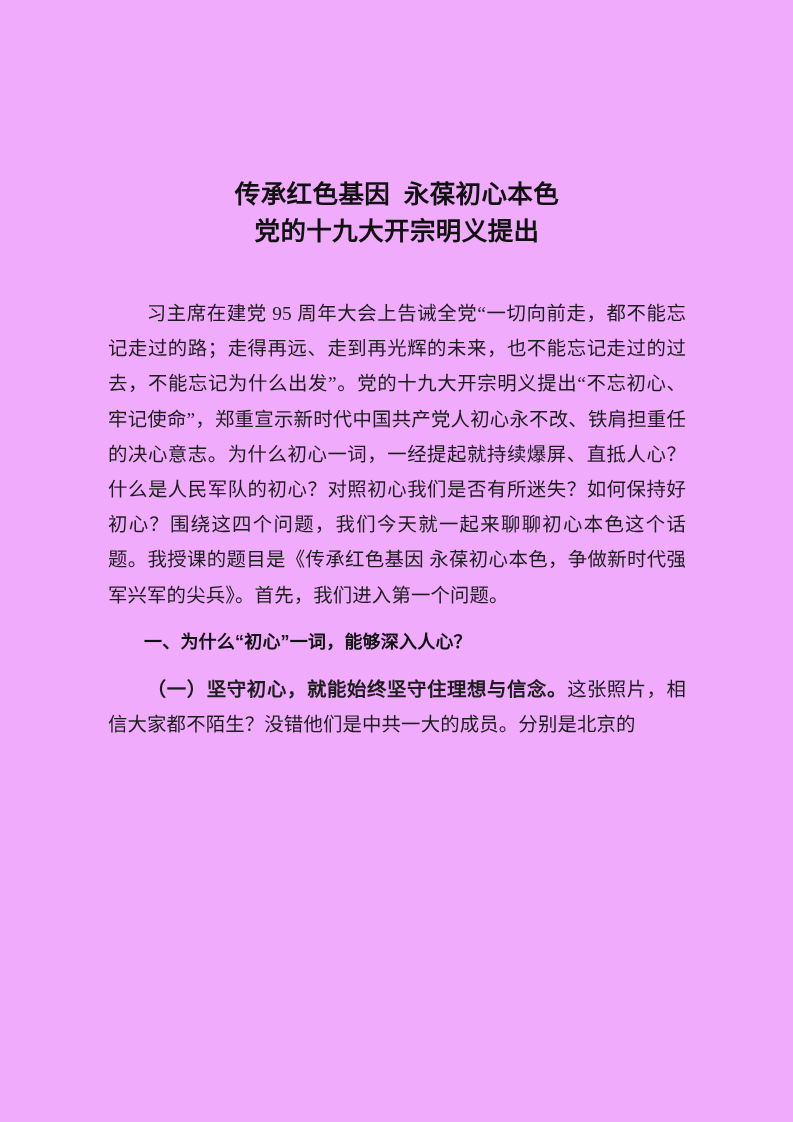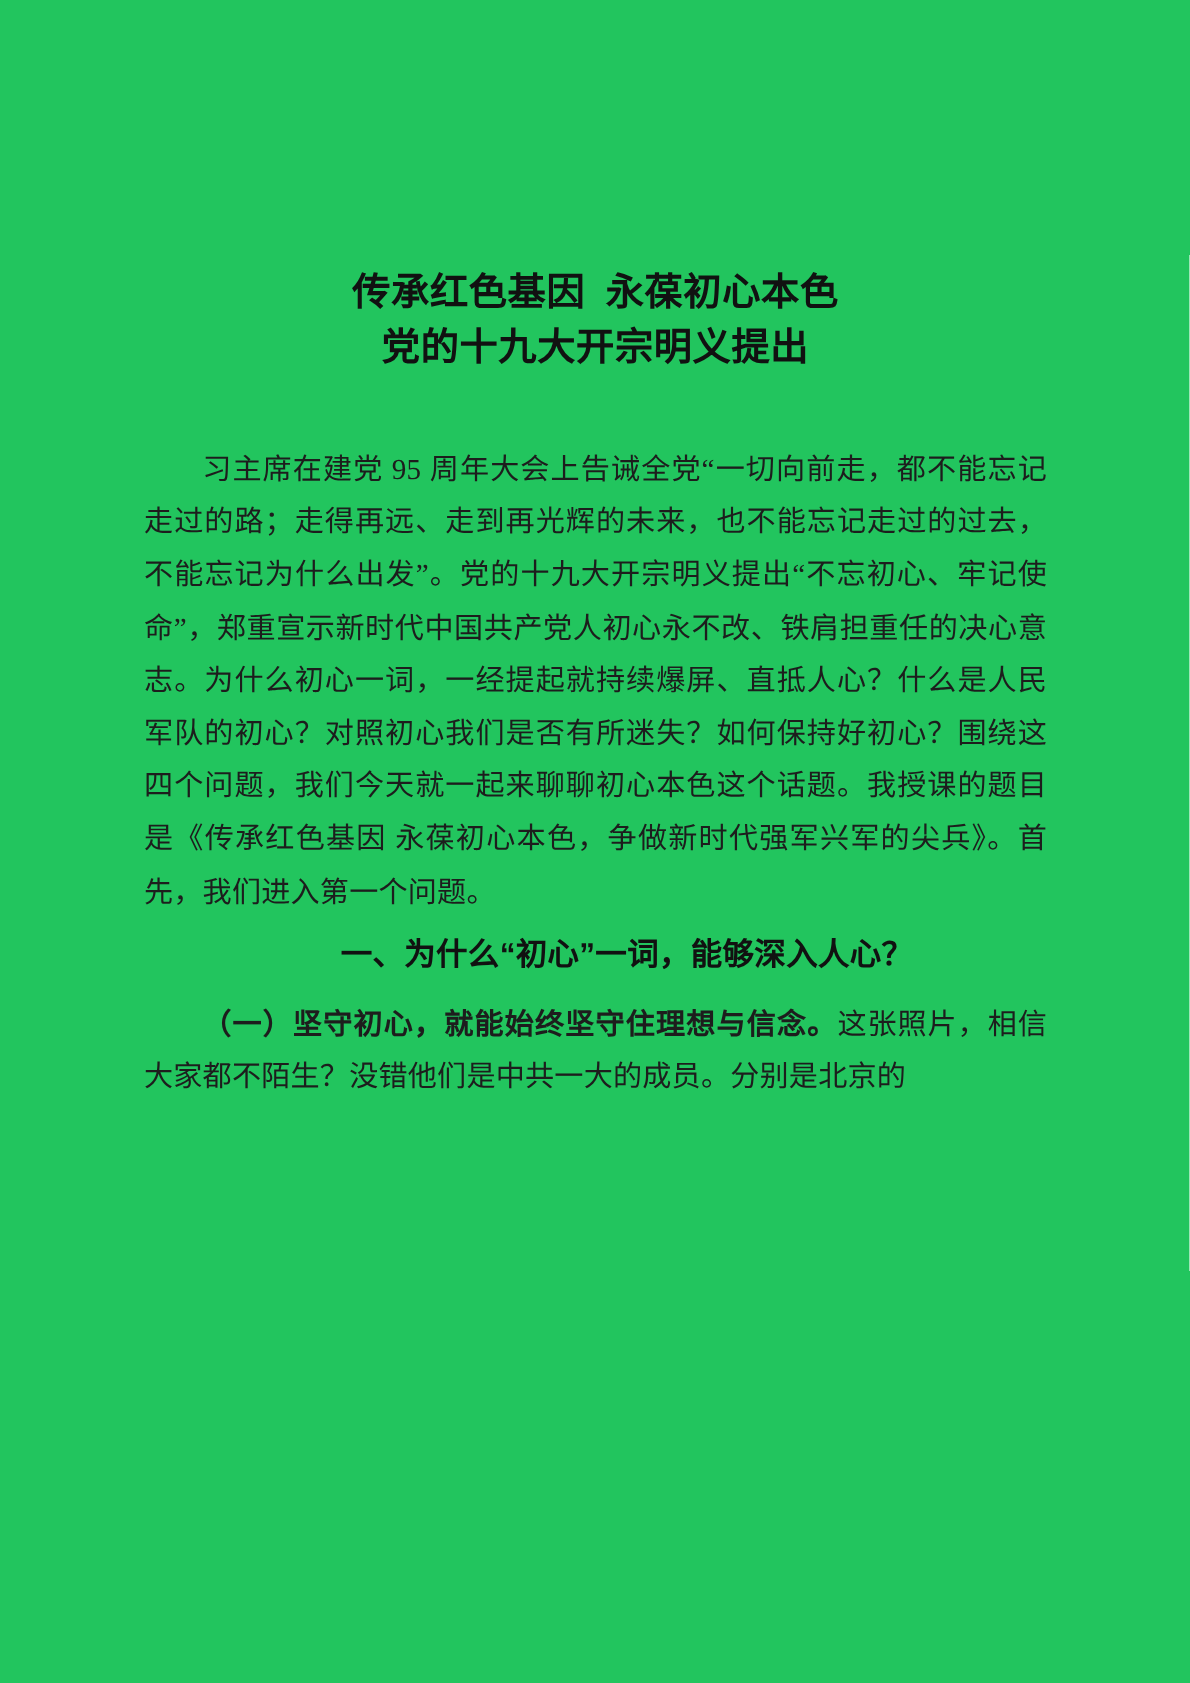--- a/index.html
+++ b/index.html
@@ -17,21 +17,21 @@
     color: #1a1a1a;
     -webkit-font-smoothing: antialiased;
   }
 
   .page {
     position: absolute;
     left: 0;
     top: 0;
     width: 793px;
     height: 1122px;
-    background: #22c55e;
+    background: #f0abfc;
     box-sizing: border-box;
   }
 
   .content {
     position: absolute;
     left: 96px;
     top: 0;
     width: 602px;
   }
 
@@ -48,44 +48,44 @@
     letter-spacing: 0.4px;
     color: #111111;
   }
   .doc-title .title-line {
     display: block;
     white-space: pre;
   }
 
   
   .para {
-    margin: 0;
+    margin: 12px;
     font-family: "Liberation Serif", "DejaVu Serif", serif;
     font-size: 19.4px;
     line-height: 35.2px;
     text-align: justify;
     text-justify: inter-ideograph;
     text-indent: 2em;
     color: #1d1d1d;
     letter-spacing: 0.15px;
   }
   .para--first {
     margin-top: 46px;
   }
 
   
   .section-heading {
     margin: 12px;
     margin-top: 6px;
     font-family: "Liberation Sans", "DejaVu Sans", sans-serif;
     font-weight: 700;
-    font-size: 21px;
+    font-size: 18px;
     line-height: 35.2px;
     text-indent: 2em;
-    text-align: center;
+    text-align: left;
     letter-spacing: 0.2px;
     color: #111111;
   }
 
   
   .lead-in {
     font-weight: 700;
     letter-spacing: 0.3px;
   }
 </style>

